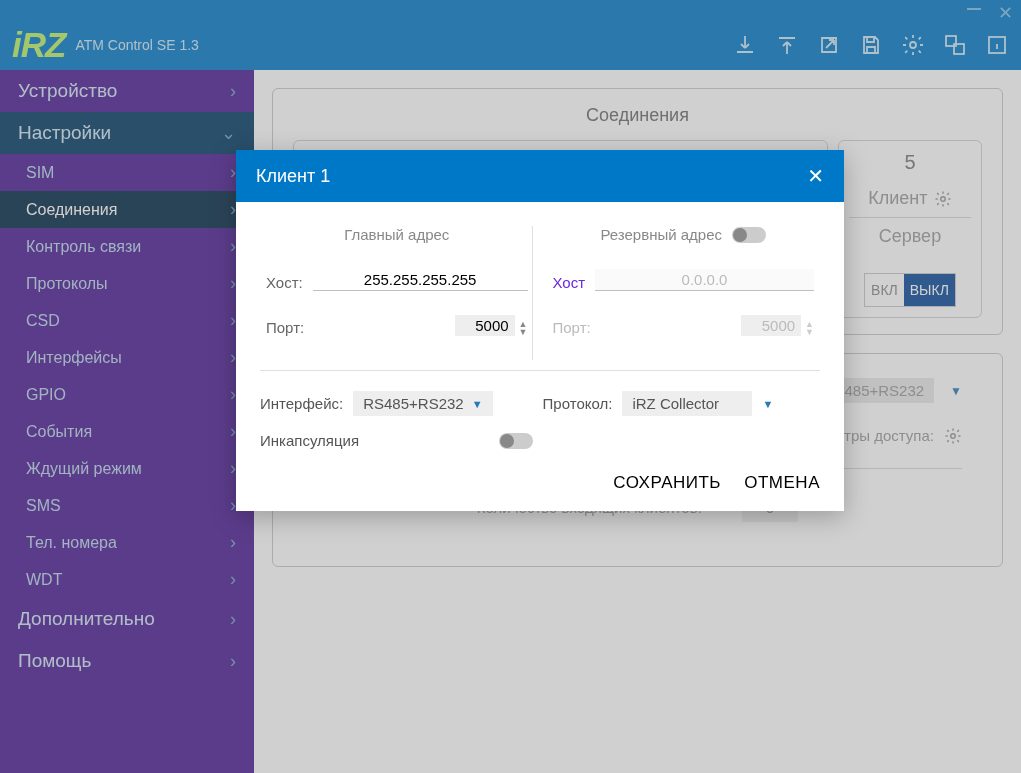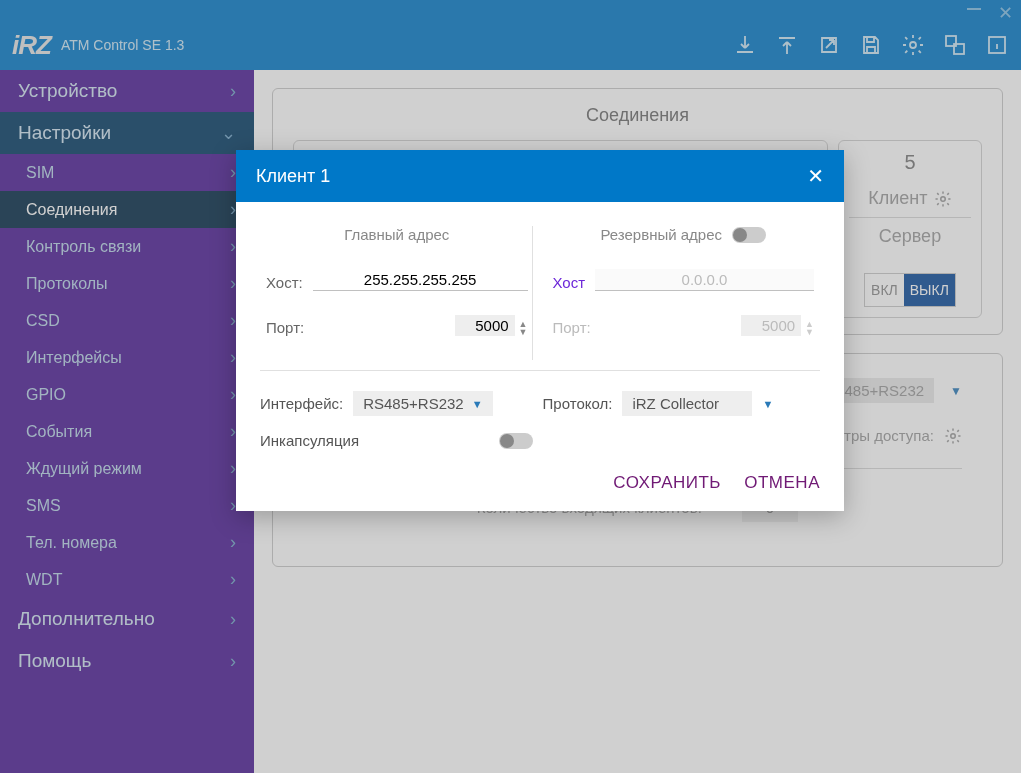--- a/index.html
+++ b/index.html
@@ -3,21 +3,21 @@
 <meta charset="utf-8">
 <style>
   * { box-sizing: border-box; margin: 0; padding: 0; font-family: Arial, sans-serif; }
   body { width: 1021px; height: 773px; overflow: hidden; background: #fff; position: relative; }
 
   .titlebar { height: 20px; background: #0078c8; position: relative; }
   .titlebar .min { position: absolute; right: 40px; top: 8px; width: 14px; height: 2px; background: #7fbde4; }
   .titlebar .close { position: absolute; right: 8px; top: 2px; color: #7fbde4; font-size: 18px; }
 
   .header { height: 50px; background: #0078c8; display: flex; align-items: center; padding: 0 12px; }
-  .logo { color: #e5e5e5; font-weight: bold; font-size: 26px; letter-spacing: -1px; font-style: italic; }
+  .logo { color: #bef264; font-weight: bold; font-size: 35px; letter-spacing: -1px; font-style: italic; }
   .app-title { color: #cde7f5; font-size: 14px; margin-left: 10px; }
   .header-icons { margin-left: auto; display: flex; gap: 18px; color: #cde7f5; }
   .header-icons svg { width: 24px; height: 24px; stroke: #cde7f5; fill: none; stroke-width: 1.8; }
 
   .body { display: flex; height: 703px; }
   .sidebar { width: 254px; background: #4c1d95; color: #b8d4e8; font-size: 17px; }
   .side-item { padding: 10px 18px; display: flex; justify-content: space-between; align-items: center; cursor: pointer; }
   .side-item.top { font-size: 19px; color: #d0e4f2; }
   .side-item.expanded { background: #003a63; }
   .side-sub { padding: 8px 18px 8px 26px; display: flex; justify-content: space-between; align-items: center; cursor: pointer; font-size: 16px; }
@@ -64,21 +64,21 @@
   .frow .finput { flex: 1; border: none; border-bottom: 1px solid #c0c0c0; margin-left: 10px; text-align: center; font-size: 15px; padding: 2px 0; outline: none; }
   .frow .finput.dis { color: #bbb; }
   .frow .fport { width: 60px; background: #eee; text-align: right; padding: 2px 6px; font-size: 15px; border: none; }
   .spinner { display: flex; flex-direction: column; margin-left: 4px; color: #888; font-size: 9px; line-height: 8px; }
   .dlg-sep { border: none; border-top: 1px solid #e0e0e0; margin: 10px 0 20px; }
   .dlg-row2 { display: flex; align-items: center; gap: 10px; margin-bottom: 16px; }
   .dlg-row2 .sel { background: #eee; padding: 4px 10px; display: inline-flex; align-items: center; gap: 8px; }
   .dlg-row2 .drop { color: #2a7ab8; font-size: 11px; }
   .switch { width: 34px; height: 16px; background: #ccc; border-radius: 8px; position: relative; }
   .switch::after { content: ""; position: absolute; width: 14px; height: 14px; background: #888; border-radius: 50%; top: 1px; left: 1px; }
-  .dlg-actions { text-align: right; font-size: 17px; color: #701a75; letter-spacing: 0.5px; margin-top: 24px; }
+  .dlg-actions { text-align: right; font-size: 17px; color: #000000; letter-spacing: 0.5px; margin-top: 24px; }
   .dlg-actions span { margin-left: 18px; cursor: pointer; }
 </style>
 </head>
 <body>
 
 <div class="titlebar">
   <div class="min"></div>
   <div class="close">✕</div>
 </div>
 

